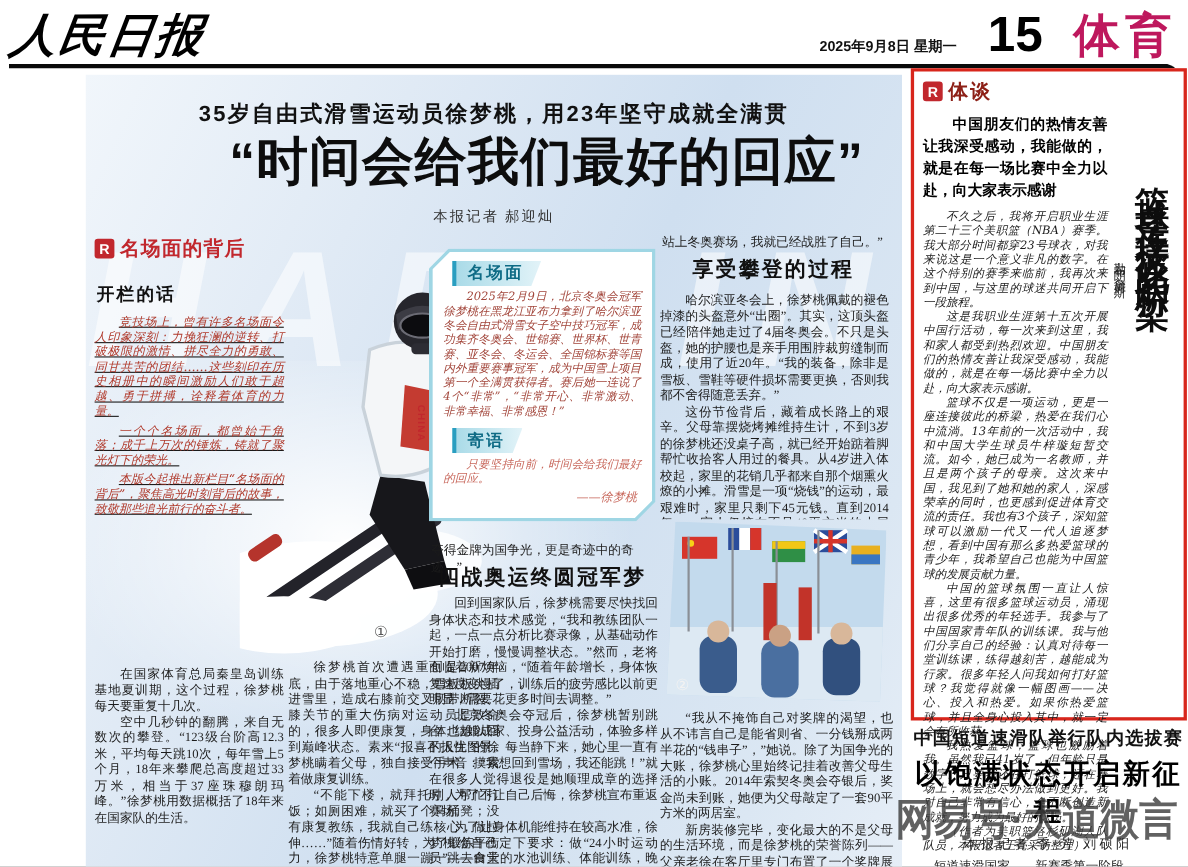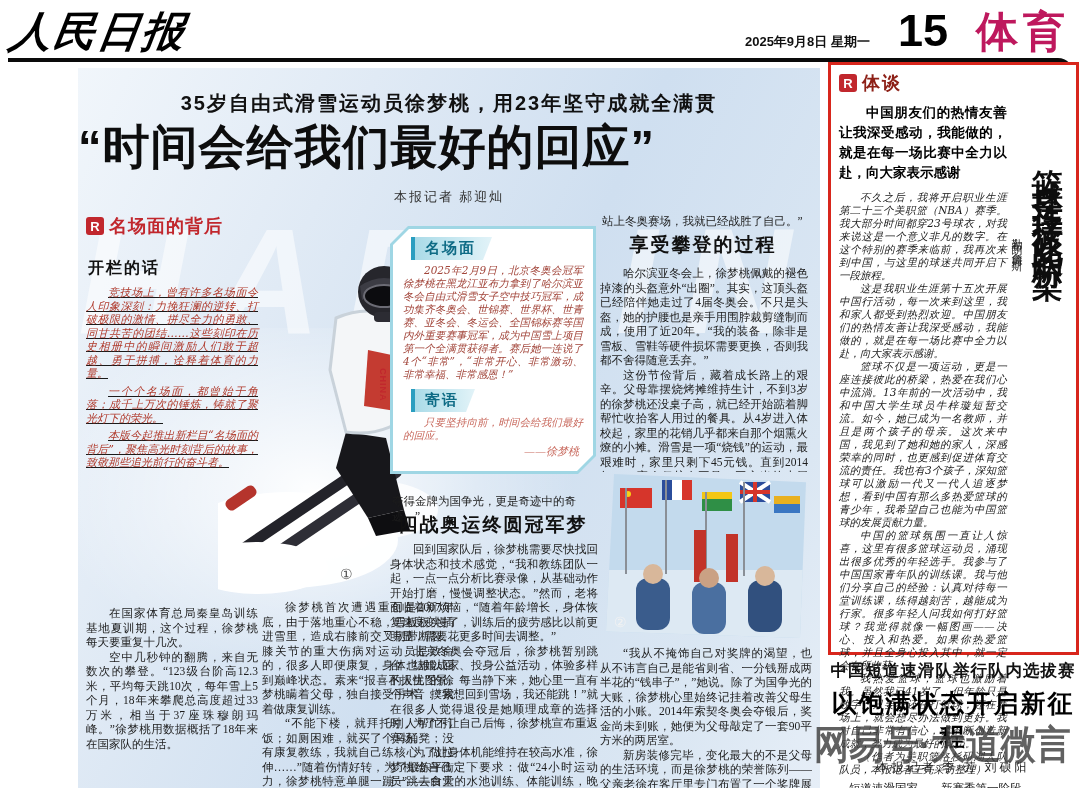--- a/index.html
+++ b/index.html
@@ -20,22 +20,22 @@
   
   .feature{position:absolute;left:78px;top:68px;width:742px;height:720px;overflow:hidden;
            background:linear-gradient(115deg,#f1f6fb 0%,#e0eaf5 28%,#cfdff0 55%,#dbe7f3 85%,#e6eef7 100%);}
   .ghost{position:absolute;left:0;top:138px;width:742px;overflow:hidden;white-space:nowrap;
          font-family:"Liberation Sans",sans-serif;font-size:150px;line-height:1;font-weight:900;
          font-style:italic;letter-spacing:26px;color:rgba(255,255,255,0.55);z-index:1;}
   .snowglow{position:absolute;left:0px;top:260px;width:520px;height:360px;z-index:1;
             background:radial-gradient(ellipse at 45% 45%,rgba(255,255,255,0.95) 0%,rgba(255,255,255,0) 65%);}
   .kicker{position:absolute;left:0;top:22px;width:100%;text-align:center;z-index:3;
           font-family:"Liberation Sans",sans-serif;font-size:20px;font-weight:900;letter-spacing:2px;color:#111;}
-  .headline{position:absolute;left:0;top:48px;width:100%;z-index:3;
-            font-family:"Liberation Sans",sans-serif;font-size:47px;font-weight:900;letter-spacing:1px;color:#0d0d0d;}
+  .headline{position:absolute;left:0;top:48px;width:100%;text-align:center;z-index:3;
+            font-family:"Liberation Sans",sans-serif;font-size:47px;font-weight:900;letter-spacing:1px;color:#0d0d0d;padding-left:48px;}
   .feat-byline{position:absolute;left:0;top:120px;width:100%;text-align:center;z-index:3;
                font-size:13px;color:#333;letter-spacing:2px;}
   .col-header{position:absolute;left:8px;top:146px;z-index:3;display:flex;align-items:center;gap:5px;}
   .r-logo{display:inline-flex;align-items:center;justify-content:center;width:18px;height:18px;
           background:#c1272d;color:#fff;font-family:"Liberation Sans",sans-serif;font-weight:bold;
           font-size:13px;border-radius:3px;}
   .col-header-title{font-family:"Liberation Sans",sans-serif;font-size:18px;font-weight:900;color:#c1272d;letter-spacing:1px;}
   .intro-title{position:absolute;left:10px;top:190px;z-index:3;font-family:"Liberation Sans",sans-serif;
                font-size:16px;font-weight:900;color:#111;letter-spacing:2px;}
   .intro-text{position:absolute;left:8px;top:218px;width:172px;z-index:3;text-decoration:underline;}

